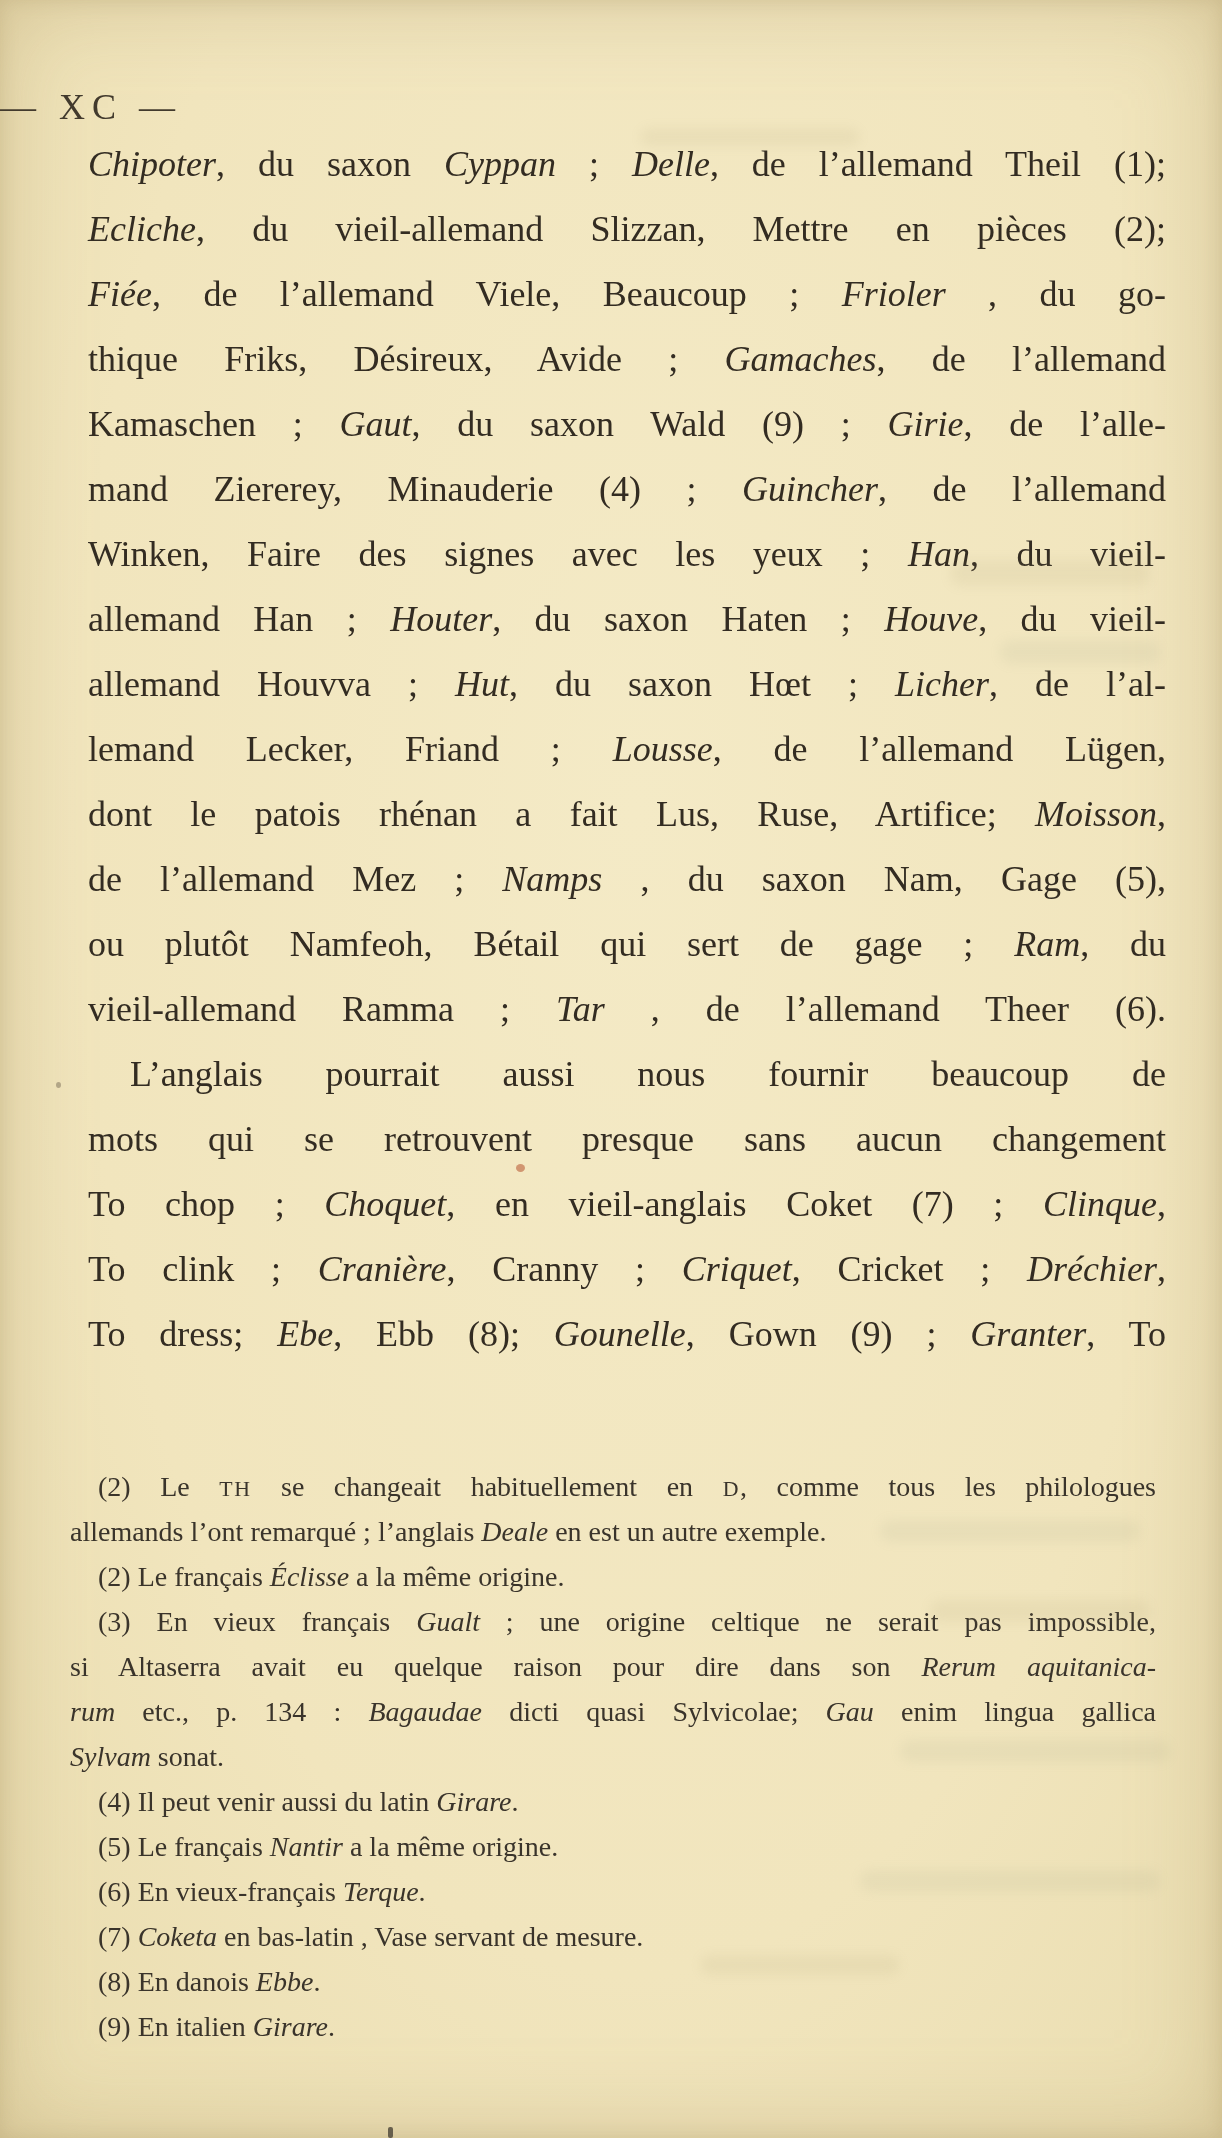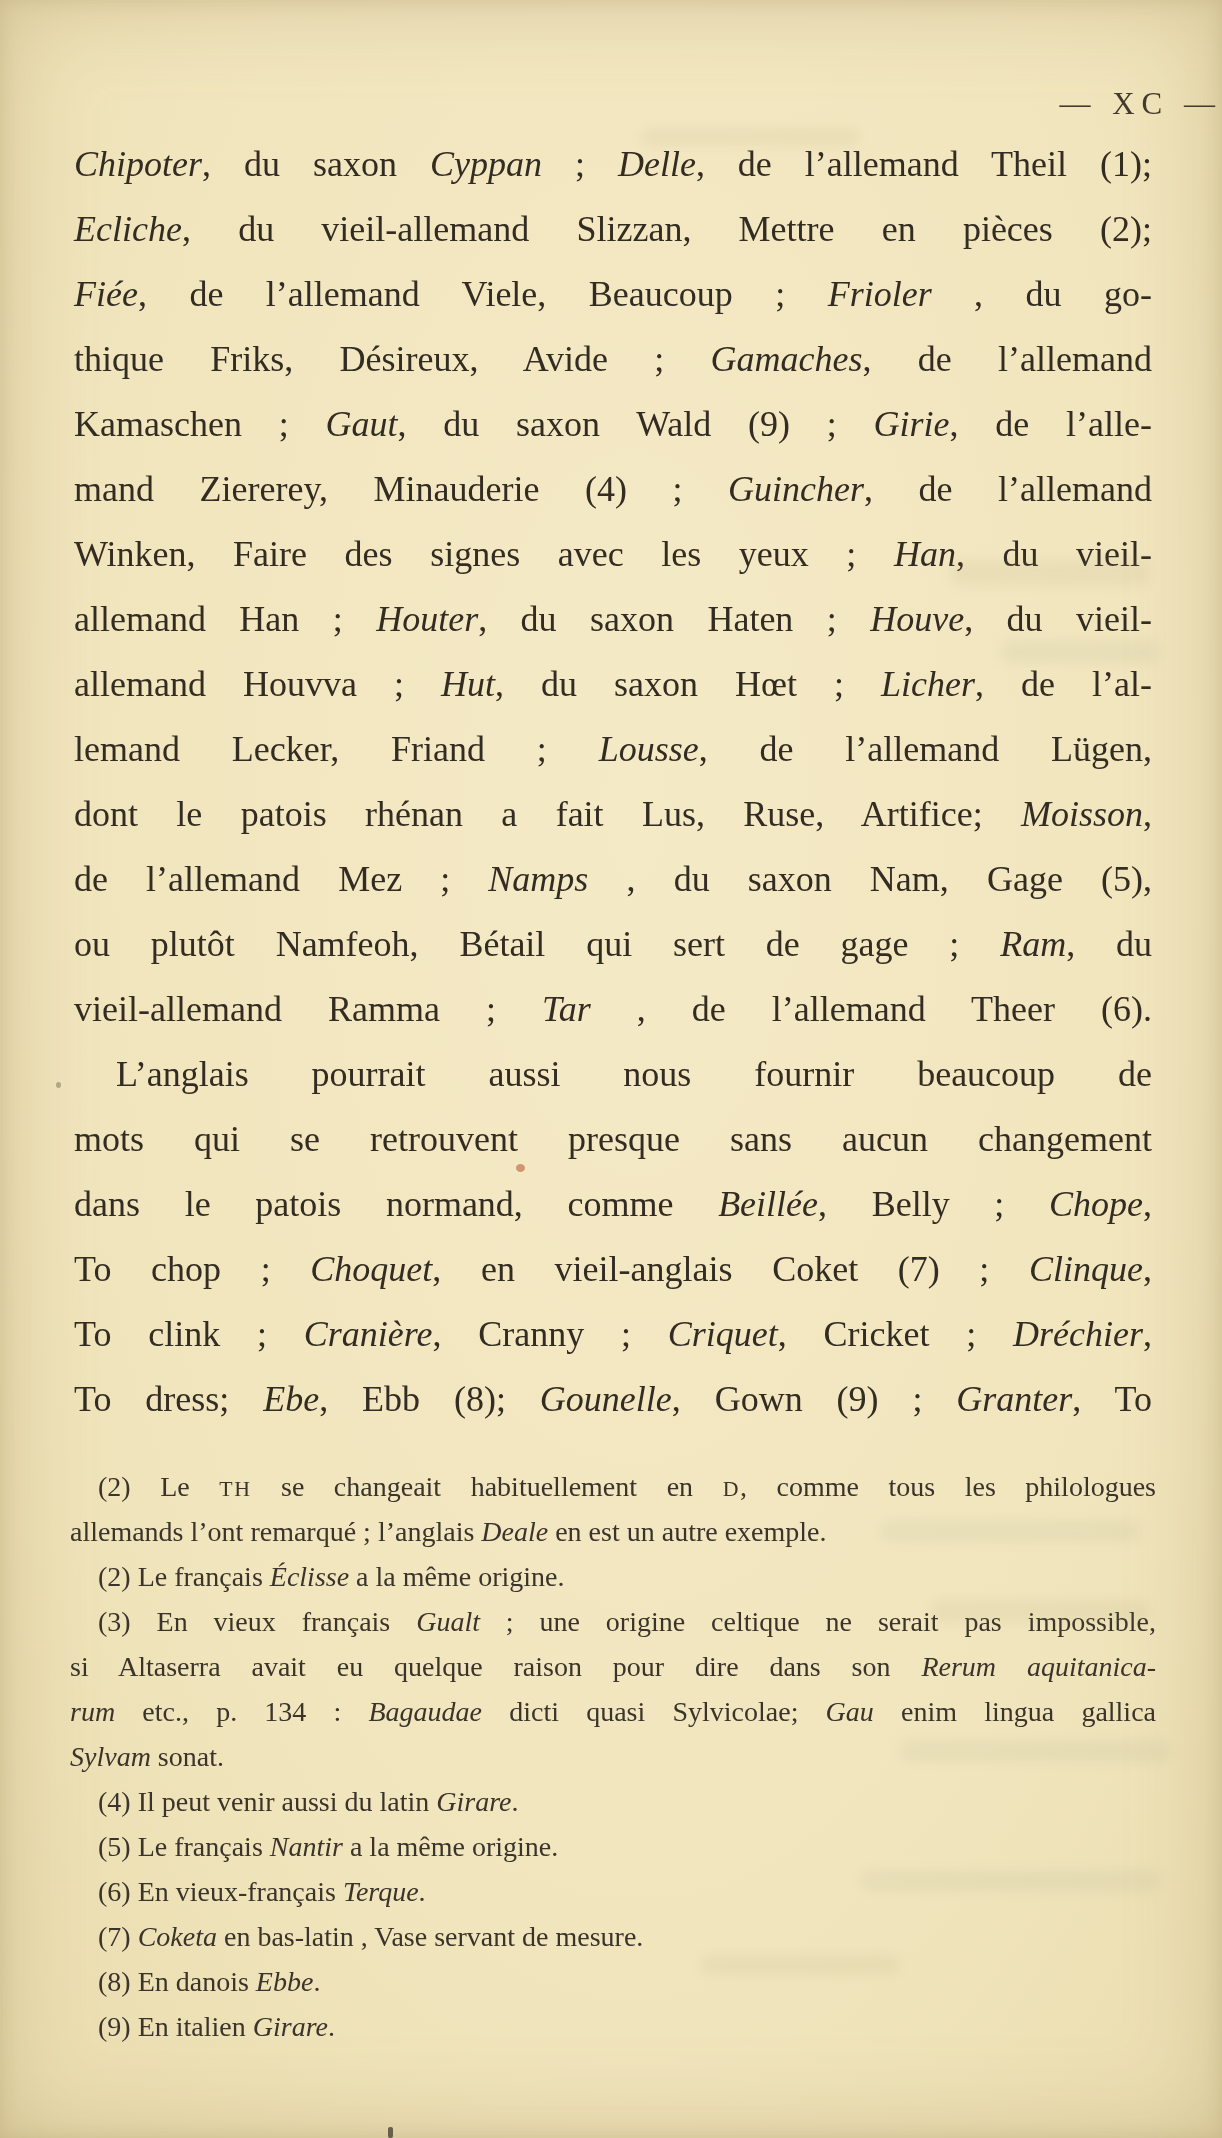--- a/index.html
+++ b/index.html
@@ -10,25 +10,25 @@
     margin:0 auto;
     background:
       radial-gradient(ellipse at 52% 38%, var(--paper,#f4eac6) 0%, #f1e5bd 62%, #e9dcae 100%);
     box-shadow: inset 0 0 90px rgba(170,148,96,.38), inset 0 0 18px rgba(160,140,90,.25);
     font-family:"Liberation Serif","DejaVu Serif",serif;
     color:var(--ink,#332c22);
     overflow:hidden;
   }
   .folio{
     position:absolute;top:86px;left:0;width:100%;
-    text-align:right;font-size:31px;letter-spacing:7px;
+    text-align:left;font-size:36px;letter-spacing:7px;
     color:#423a2d;
   }
   .main{
-    position:absolute;left:74px;top:132px;width:1078px;
+    position:absolute;left:88px;top:132px;width:1078px;
     font-size:36px;line-height:65px;
   }
   .main .tline{height:65px;}
   .fnotes{
     position:absolute;left:70px;top:1464px;width:1086px;
     font-size:28px;line-height:45px;color:#3a342b;
   }
   .fnotes .tline{height:45px;}
   .tline{white-space:normal;}
   .full{text-align:justify;text-align-last:justify;}
@@ -60,21 +60,20 @@
       <div class="tline full"><span>Winken, Faire des signes avec les yeux ; </span><span class="it">Han</span><span>, du vieil-</span></div>
       <div class="tline full"><span>allemand Han ; </span><span class="it">Houter</span><span>, du saxon Haten ; </span><span class="it">Houve</span><span>, du vieil-</span></div>
       <div class="tline full"><span>allemand Houvva ; </span><span class="it">Hut</span><span>, du saxon Hœt ; </span><span class="it">Licher</span><span>, de l’al-</span></div>
       <div class="tline full"><span>lemand Lecker, Friand ; </span><span class="it">Lousse</span><span>, de l’allemand Lügen,</span></div>
       <div class="tline full"><span>dont le patois rhénan a fait Lus, Ruse, Artifice; </span><span class="it">Moisson</span><span>,</span></div>
       <div class="tline full"><span>de l’allemand Mez ; </span><span class="it">Namps</span><span> , du saxon Nam, Gage (5),</span></div>
       <div class="tline full"><span>ou plutôt Namfeoh, Bétail qui sert de gage ; </span><span class="it">Ram</span><span>, du</span></div>
       <div class="tline full"><span>vieil-allemand Ramma ; </span><span class="it">Tar</span><span> , de l’allemand Theer (6).</span></div>
       <div class="tline full indent"><span>L’anglais pourrait aussi nous fournir beaucoup de</span></div>
       <div class="tline full"><span>mots qui se retrouvent presque sans aucun changement</span></div>
-      <div class="tline full"><span>dans le patois normand, comme </span><span class="it">Beillée</span><span>, Belly ; </span><span class="it">Chope</span><span>,</span></div>
       <div class="tline full"><span>To chop ; </span><span class="it">Choquet</span><span>, en vieil-anglais Coket (7) ; </span><span class="it">Clinque</span><span>,</span></div>
       <div class="tline full"><span>To clink ; </span><span class="it">Cranière</span><span>, Cranny ; </span><span class="it">Criquet</span><span>, Cricket ; </span><span class="it">Dréchier</span><span>,</span></div>
       <div class="tline full"><span>To dress; </span><span class="it">Ebe</span><span>, Ebb (8); </span><span class="it">Gounelle</span><span>, Gown (9) ; </span><span class="it">Granter</span><span>, To</span></div>
     </div>
 
   <div class="fnotes" id="footnotes">
       <div class="tline full indent"><span>(2) Le </span><span class="sc">TH</span><span> se changeait habituellement en </span><span class="sc">D</span><span>, comme tous les philologues</span></div>
       <div class="tline"><span>allemands l’ont remarqué ; l’anglais </span><span class="it">Deale</span><span> en est un autre exemple.</span></div>
       <div class="tline indent"><span>(2) Le français </span><span class="it">Éclisse</span><span> a la même origine.</span></div>
       <div class="tline full indent"><span>(3) En vieux français </span><span class="it">Gualt</span><span> ; une origine celtique ne serait pas impossible,</span></div>

